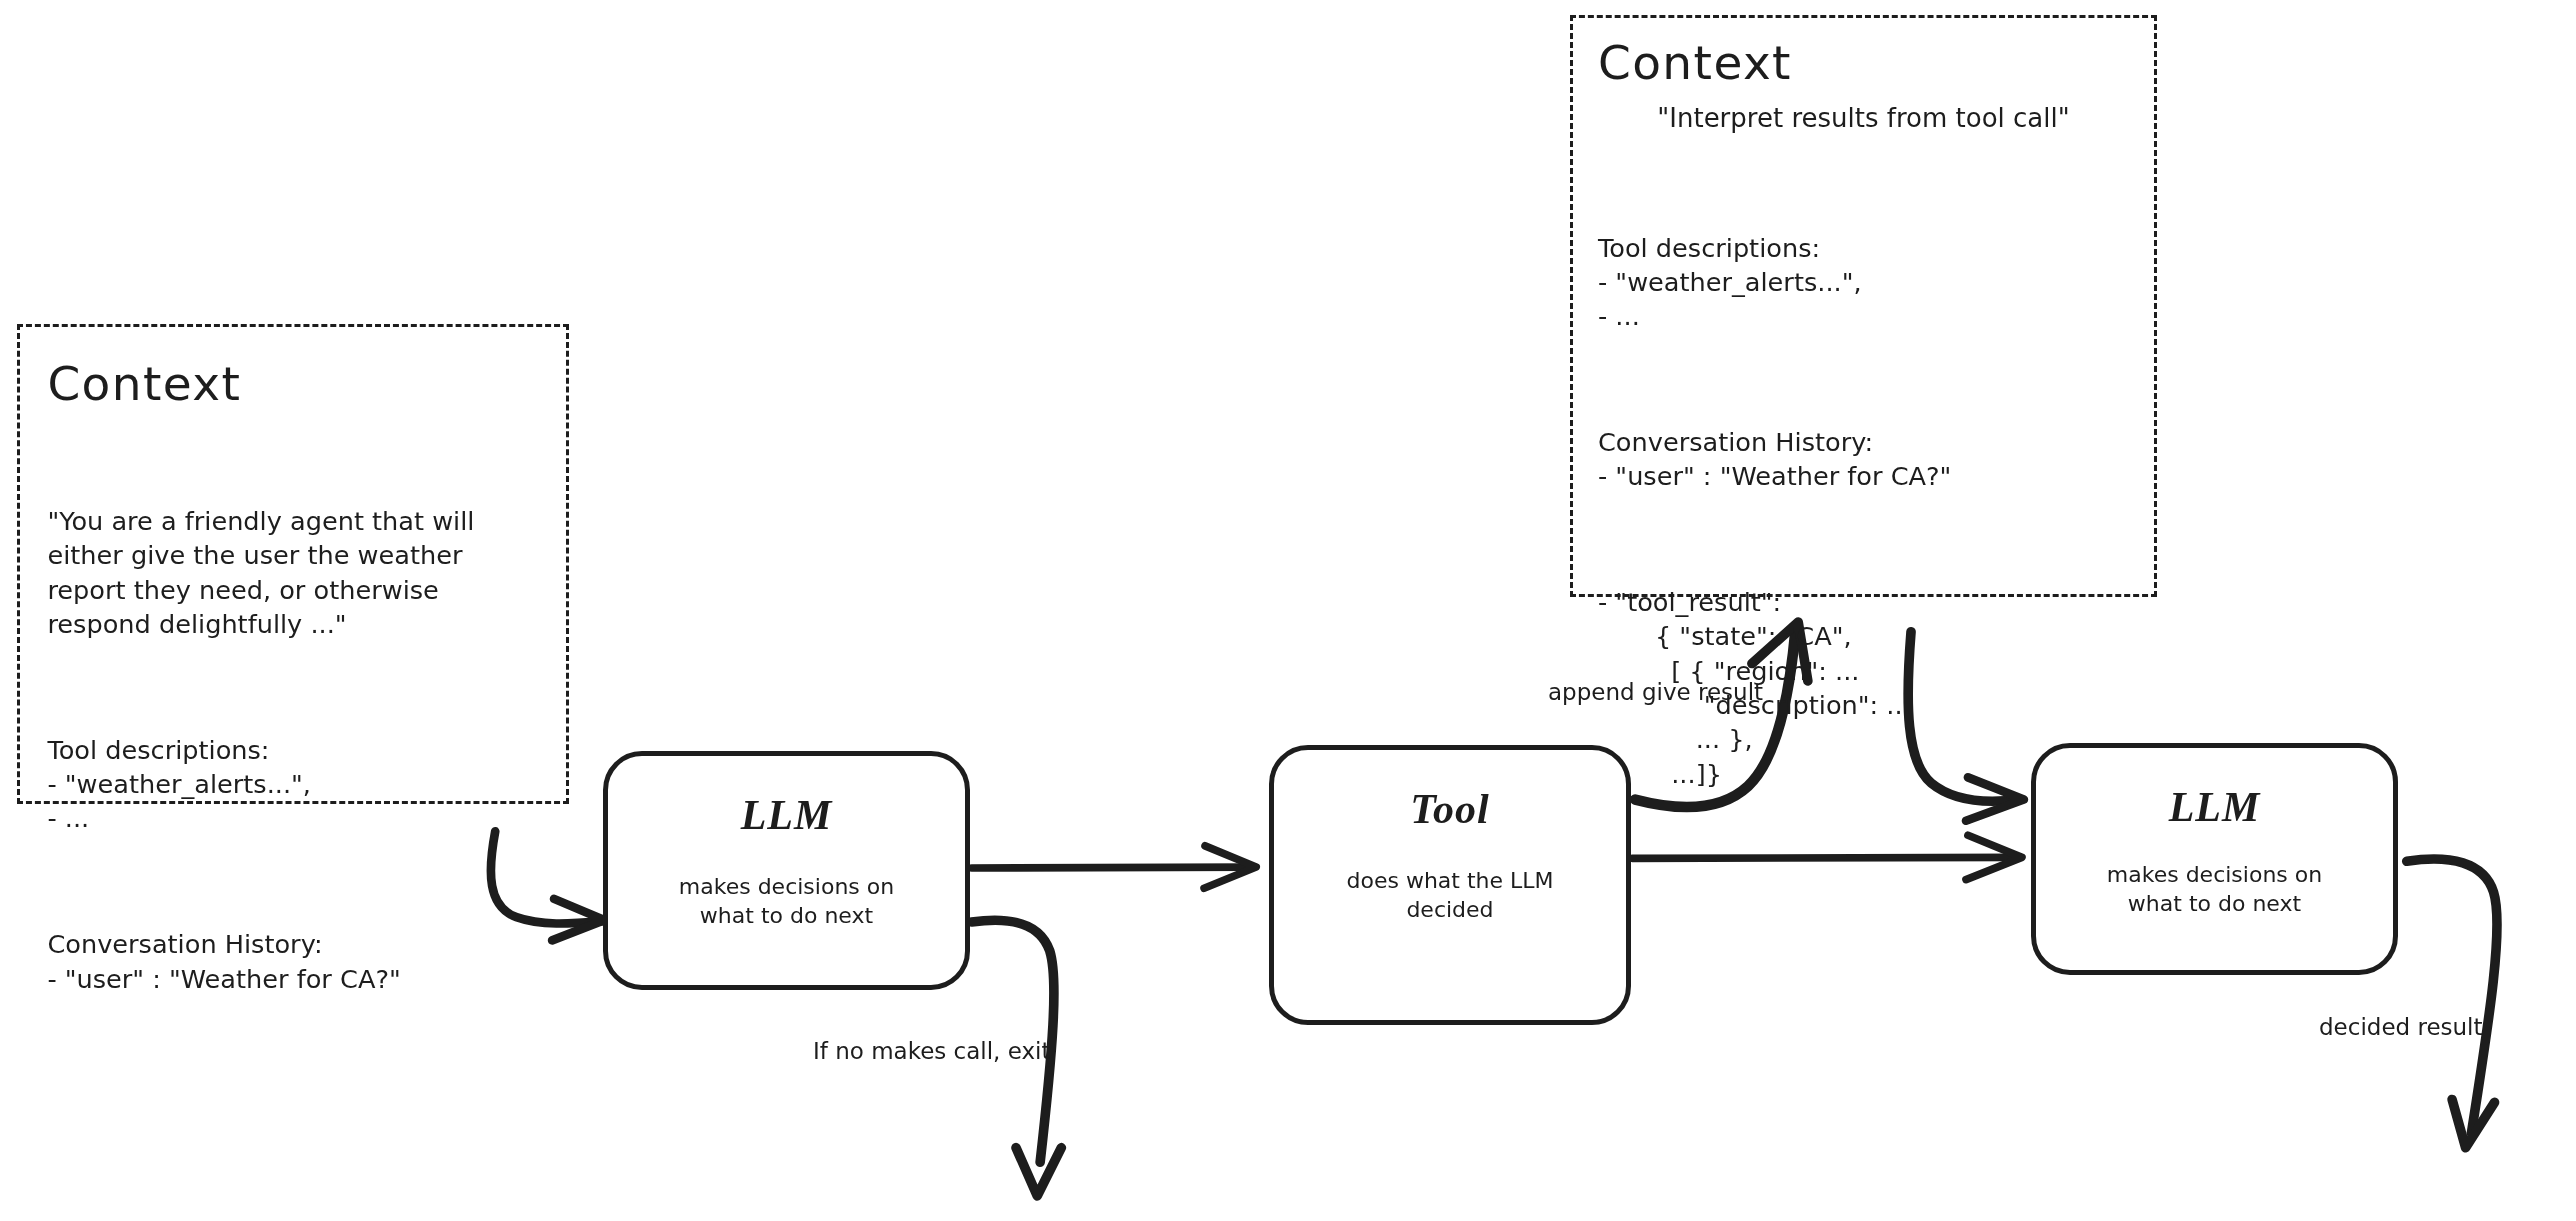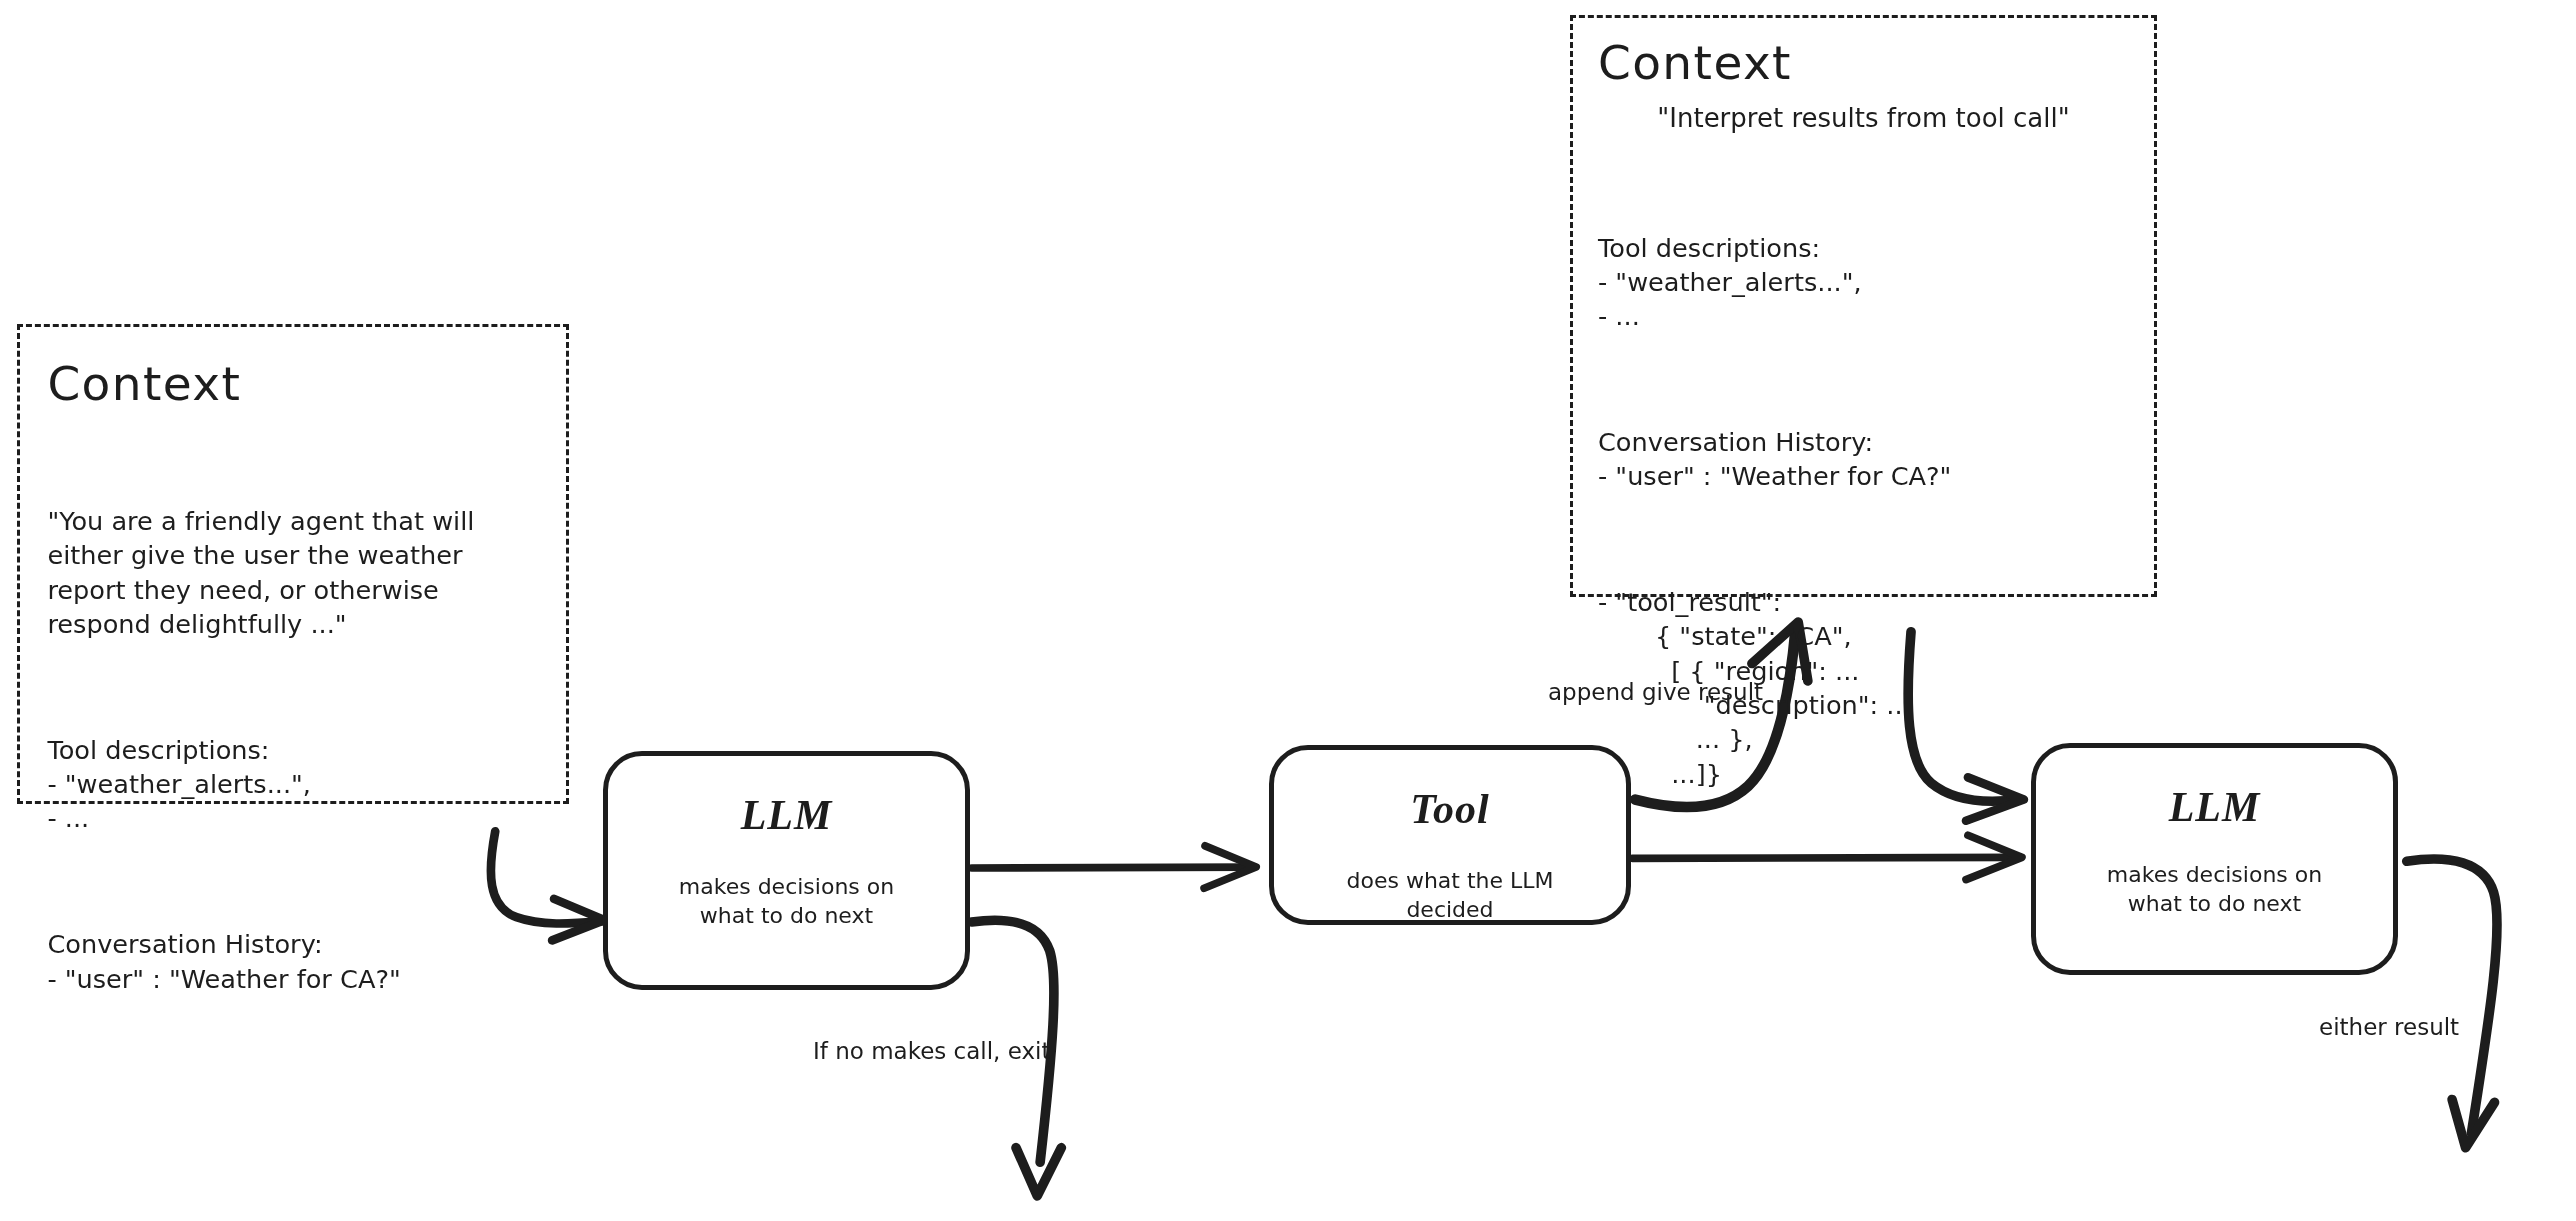--- a/index.html
+++ b/index.html
@@ -95,21 +95,21 @@
     font-family: Liberation Serif, serif;
   }
   .node-sub {
     font-size: 22px;
     line-height: 1.32;
     margin-top: 33px;
     text-align: center;
     white-space: pre-wrap;
   }
   #node-llm1 { left: 603px; top: 751px; width: 367px; height: 239px; }
-  #node-tool { left: 1269px; top: 745px; width: 362px; height: 180px; }
+  #node-tool { left: 1269px; top: 745px; width: 362px; height: 280px; }
   #node-llm2 { left: 2031px; top: 743px; width: 367px; height: 232px; }
 
   #node-llm1 .node-sub { width: 232px; }
   #node-tool  .node-sub { width: 222px; margin-top: 33px; }
   #node-llm2  .node-sub { width: 232px; margin-top: 29px; }
 
   
   .edge-label {
     position: absolute;
     font-size: 23px;
@@ -206,16 +206,16 @@
   </div>
 
   <div class="node" id="node-llm2">
     <div class="node-title">LLM</div>
     <div class="node-sub">makes decisions on
 what to do next</div>
   </div>
 
   <div class="edge-label" id="lbl-append">append give result</div>
   <div class="edge-label" id="lbl-exit">If no makes call, exit</div>
-  <div class="edge-label" id="lbl-return">either result</div>
+  <div class="edge-label" id="lbl-return">decided result</div>
 
 </div>
 
 
 </body></html>

